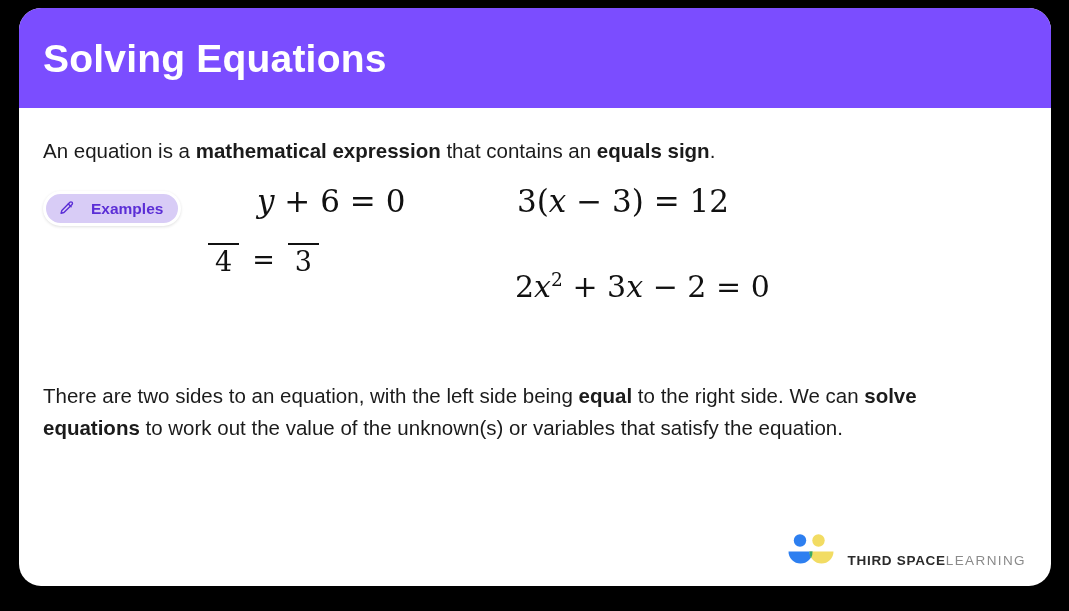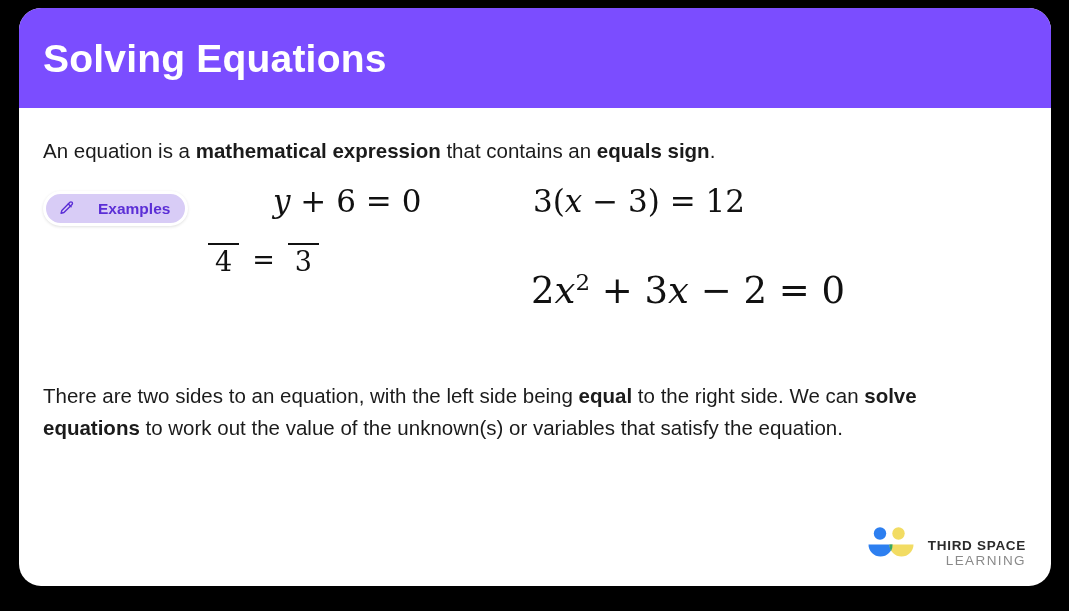--- a/index.html
+++ b/index.html
@@ -66,21 +66,21 @@
     margin-top: 14px;
     height: 170px;
   }
 
   .examples-badge {
     position: absolute;
     left: 0px;
     top: 10px;
     display: inline-flex;
     align-items: center;
-    gap: 23px;
+    gap: 16px;
     background: #D8CCF6;
     border: 3px solid #ffffff;
     border-radius: 999px;
     padding: 6px 15px 6px 12px;
     box-shadow: 0 1px 3px rgba(0,0,0,0.12);
     box-sizing: border-box;
   }
   .examples-badge .pencil-icon {
     width: 17px;
     height: 17px;
@@ -101,21 +101,21 @@
     color: #111111;
     white-space: nowrap;
   }
   .math .var {
     font-style: italic;
   }
 
   .eq-row1 {
     position: absolute;
     top: 0px;
-    left: 16px;
+    left: 0;
     width: 100%;
     height: 58px;
     text-align: right;
   }
   .eq-1 {
     position: absolute;
     left: 214px;
     top: 2px;
     font-size: 31px;
   }
@@ -136,23 +136,23 @@
     position: absolute;
     left: 165px;
     top: 0px;
     display: flex;
     align-items: center;
     gap: 13px;
     font-size: 27px;
   }
   .eq-4 {
     position: absolute;
-    left: 488px;
+    left: 472px;
     top: 26px;
-    font-size: 37px;
+    font-size: 30px;
   }
 
   .frac {
     display: inline-flex;
     flex-direction: column;
     align-items: center;
     vertical-align: middle;
   }
   .frac .num {
     padding: 0 7px 3px 7px;
@@ -196,21 +196,21 @@
     position: absolute;
     right: 25px;
     bottom: 18px;
     display: flex;
     align-items: center;
     gap: 11px;
   }
   .logo-mark { width: 52px; height: 34px; display: block; }
   .logo-words {
     display: flex;
-    flex-direction: column;
+    flex-direction: row;
     line-height: 1.12;
     margin-top: 20px;
   }
   .logo-line1 {
     font-size: 13.5px;
     font-weight: bold;
     color: #2b2b2b;
     letter-spacing: 0.7px;
   }
   .logo-line2 {

